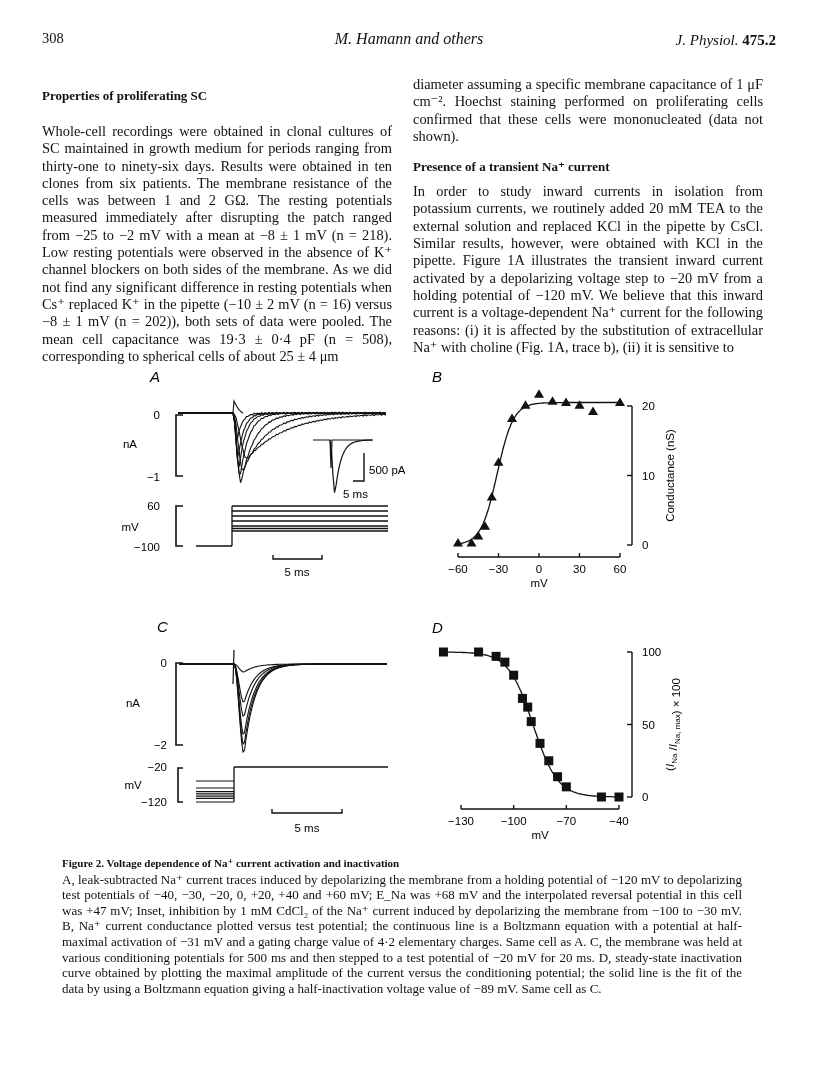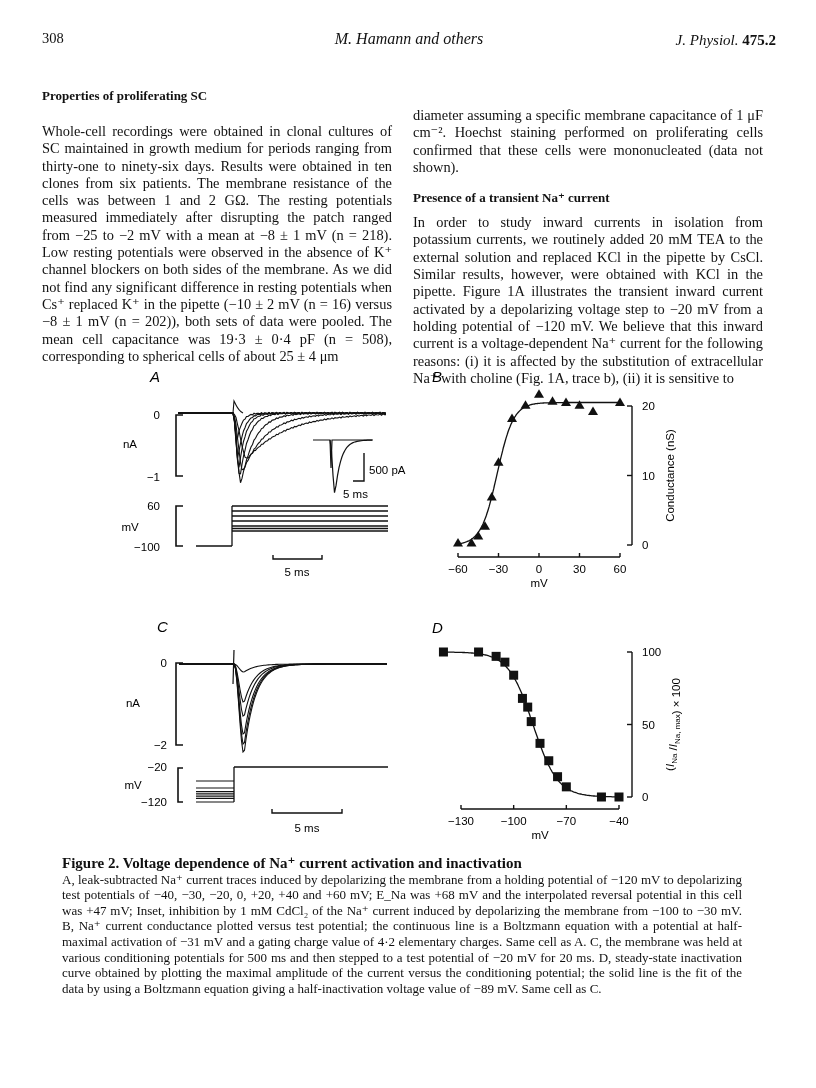--- a/index.html
+++ b/index.html
@@ -7,31 +7,31 @@
   .serif { font-family: "Liberation Serif", "DejaVu Serif", serif; }
   .abs { position: absolute; }
   #running-head { top: 30px; left: 42px; width: 734px; height: 20px; font-size: 14.5px; }
   #page-number { position: absolute; left: 0; top: 0; }
   #running-title { position: absolute; left: 0; right: 0; top: 0; text-align: center; font-style: italic; font-size: 16px; font-family: Liberation Serif, serif; }
   #journal-ref { position: absolute; right: 0; top: 2px; font-size: 15px; font-style: italic; }
   #journal-ref b { font-style: normal; }
   .col { position: absolute; width: 350px; font-size: 14.4px; line-height: 17.3px; text-align: justify; }
   .col p { margin: 0; }
   #col-left { left: 42px; top: 76px; }
-  #col-right { left: 413px; top: 76px; margin-top: 31px; }
+  #col-right { left: 413px; top: 76px; }
   .sec-head { font-weight: bold; font-size: 13px; margin: 0; line-height: 20px; }
   #sec1-head { margin-top: 10px; margin-bottom: 17px; }
   #sec2-head { margin-top: 12px; margin-bottom: 6px; }
   #figure { position: absolute; left: 0; top: 0; width: 816px; height: 850px; pointer-events: none; }
   #figure svg { position: absolute; left: 0; top: 0; }
   .panel-label { font-family: "Liberation Sans", "DejaVu Sans", sans-serif; font-style: italic; font-size: 15px; }
   .tick-label { font-family: "Liberation Sans", "DejaVu Sans", sans-serif; font-size: 11.5px; }
   #caption { position: absolute; left: 62px; top: 856px; width: 680px; font-size: 13px; line-height: 15.6px; text-align: justify; }
   #caption p { margin: 0; }
-  #caption-title { font-weight: bold; font-size: 15px; }
+  #caption-title { font-weight: bold; font-size: 11px; }
 </style>
 </head>
 <body>
 
 <div id="running-head" class="abs serif">
   <span id="page-number">308</span>
   <span id="running-title">M. Hamann and others</span>
   <span id="journal-ref"><span>J. Physiol.</span> <b>475.2</b></span>
 </div>
 

